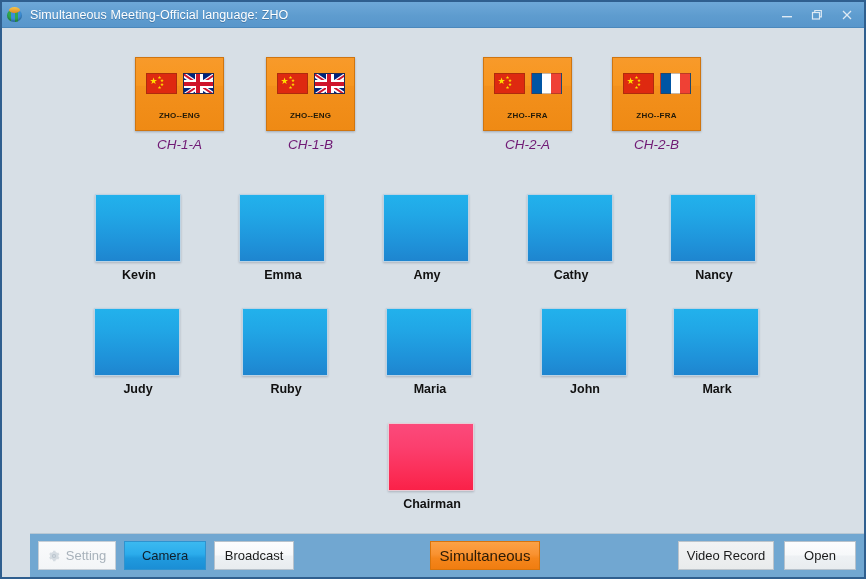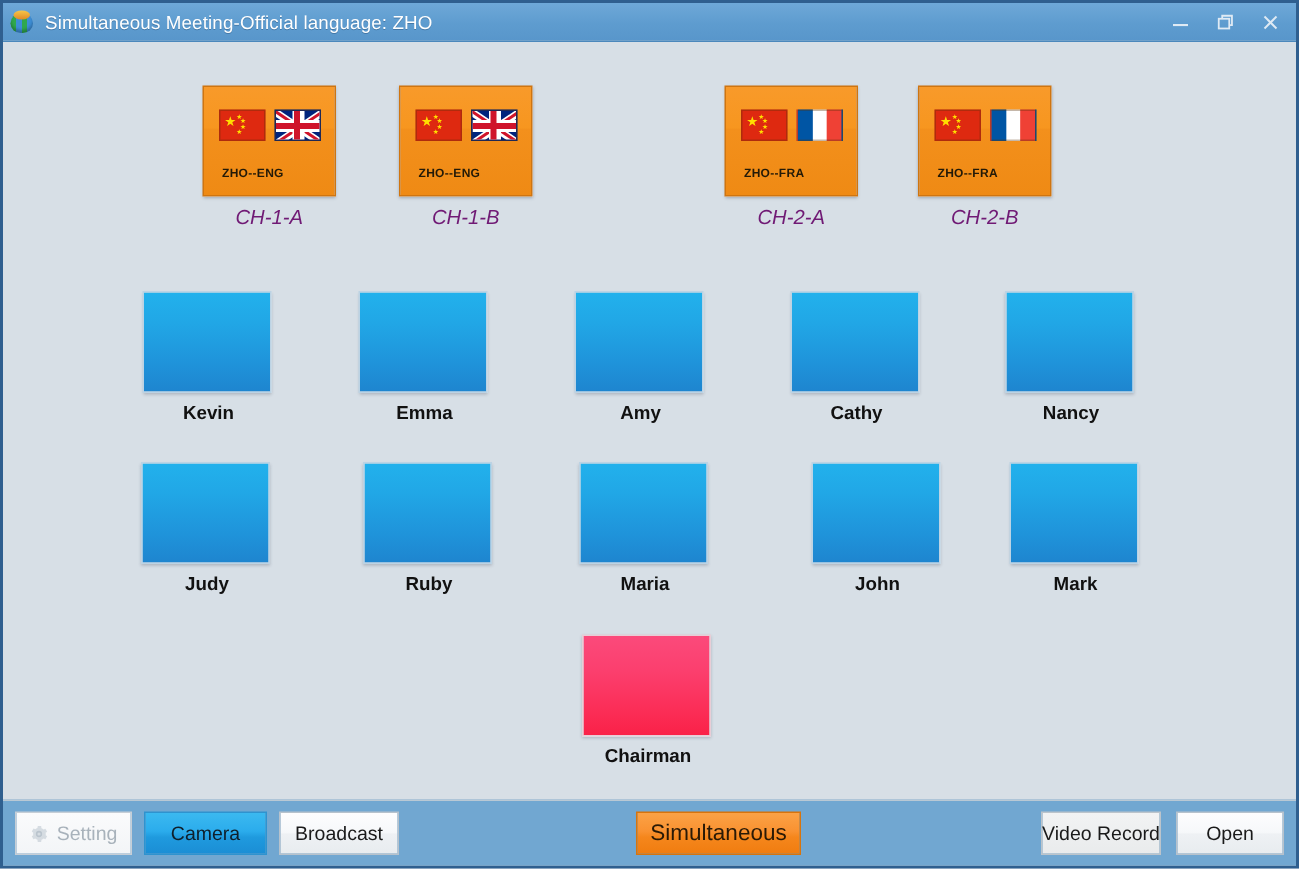--- a/index.html
+++ b/index.html
@@ -173,26 +173,25 @@
   .flag-fr {
     background: linear-gradient(to right,
       #0055a4 0%, #0055a4 33.33%,
       #ffffff 33.33%, #ffffff 66.66%,
       #ef4135 66.66%, #ef4135 100%);
   }
   .chan-code {
     position: absolute;
     left: 0; right: 0;
     bottom: 10px;
-    text-align: left;
+    text-align: center;
     font-size: 8px;
     font-weight: bold;
     color: #231a08;
     letter-spacing: .2px;
-    padding-left: 12px;
   }
   .chan-label {
     margin-top: 6px;
     text-align: center;
     font-size: 13.5px;
     color: #701a75;
     font-style: italic;
   }
 
   
@@ -224,20 +223,21 @@
   .toolbar {
     height: 44px;
     min-height: 44px;
     background: #71a7d1;
     border-top: 1px solid #b9c8d4;
     display: flex;
     align-items: center;
     position: relative;
     padding: 0 8px;
     box-sizing: border-box;
+    margin-left: 28px;
   }
   .tb-btn {
     height: 29px;
     box-sizing: border-box;
     border: 1px solid #b7c2cc;
     background: linear-gradient(to bottom, #fdfdfe 0%, #f6f8fa 48%, #eef1f4 52%, #e8ecef 100%);
     color: #1a1a1a;
     font-size: 13px;
     display: flex;
     align-items: center;
@@ -462,21 +462,21 @@
 
     <div class="tb-spacer"></div>
 
     <div class="tb-btn orange" style="width:110px;">
       <span>Simultaneous</span>
     </div>
 
     <div class="tb-spacer"></div>
 
     <div class="tb-group-right">
-      <div class="tb-btn grayish" style="width:80px; margin-left:2px;text-align:center;">
+      <div class="tb-btn grayish" style="width:96px; margin-left:2px;text-align:center;">
         <span>Video Record</span>
       </div>
       <div class="tb-btn" style="width:72px; margin-left:10px;">
         <span>Open</span>
       </div>
     </div>
 
   </div>
 
 </div>

